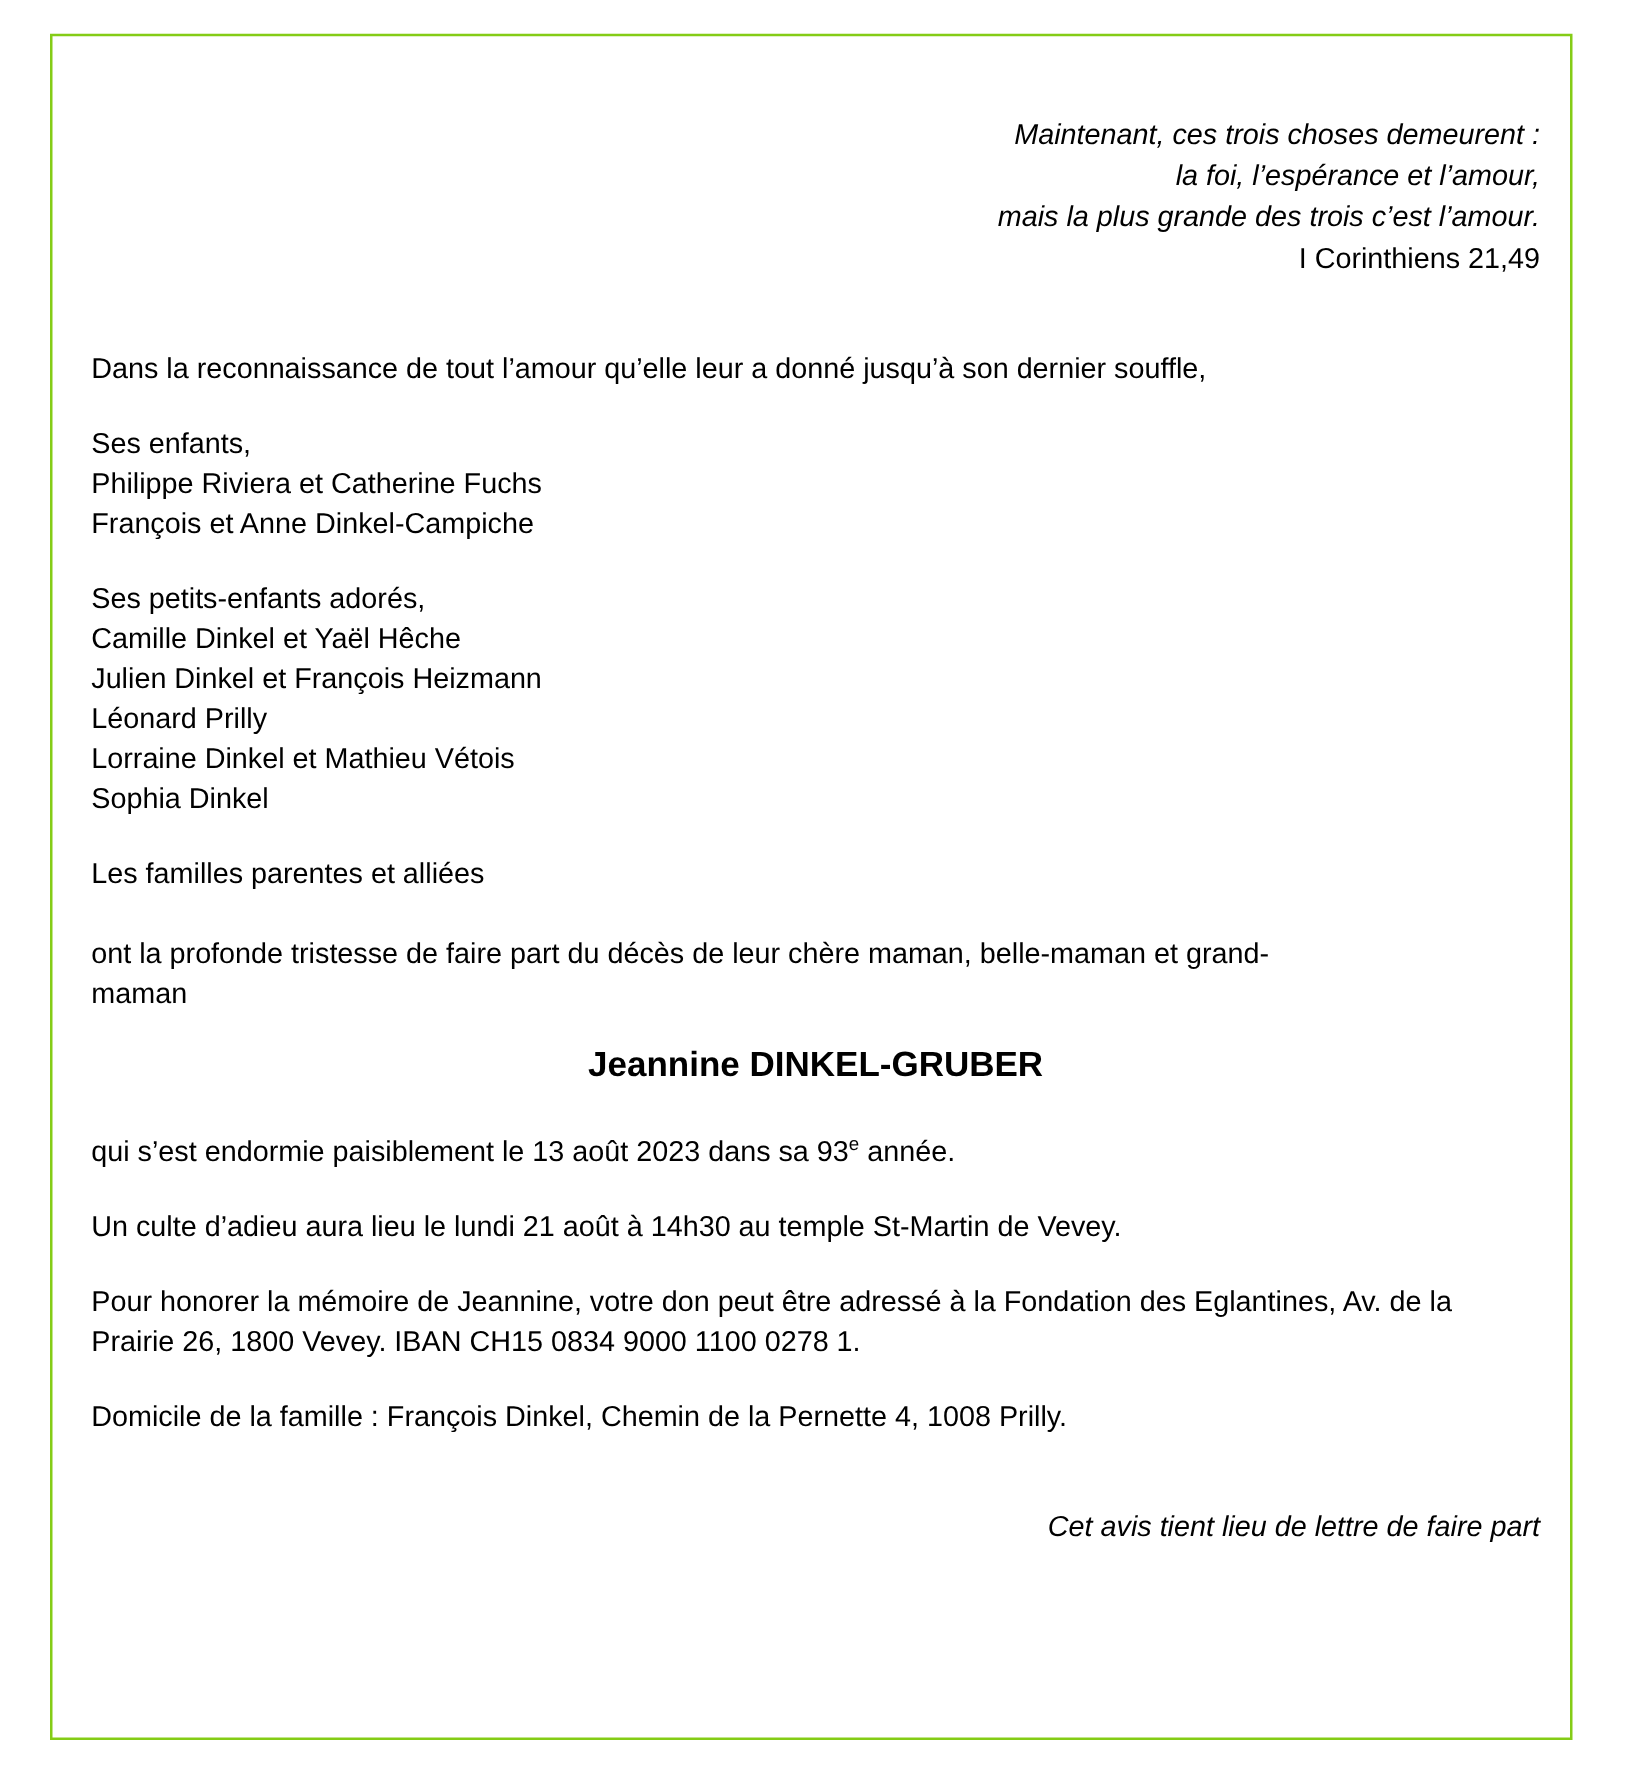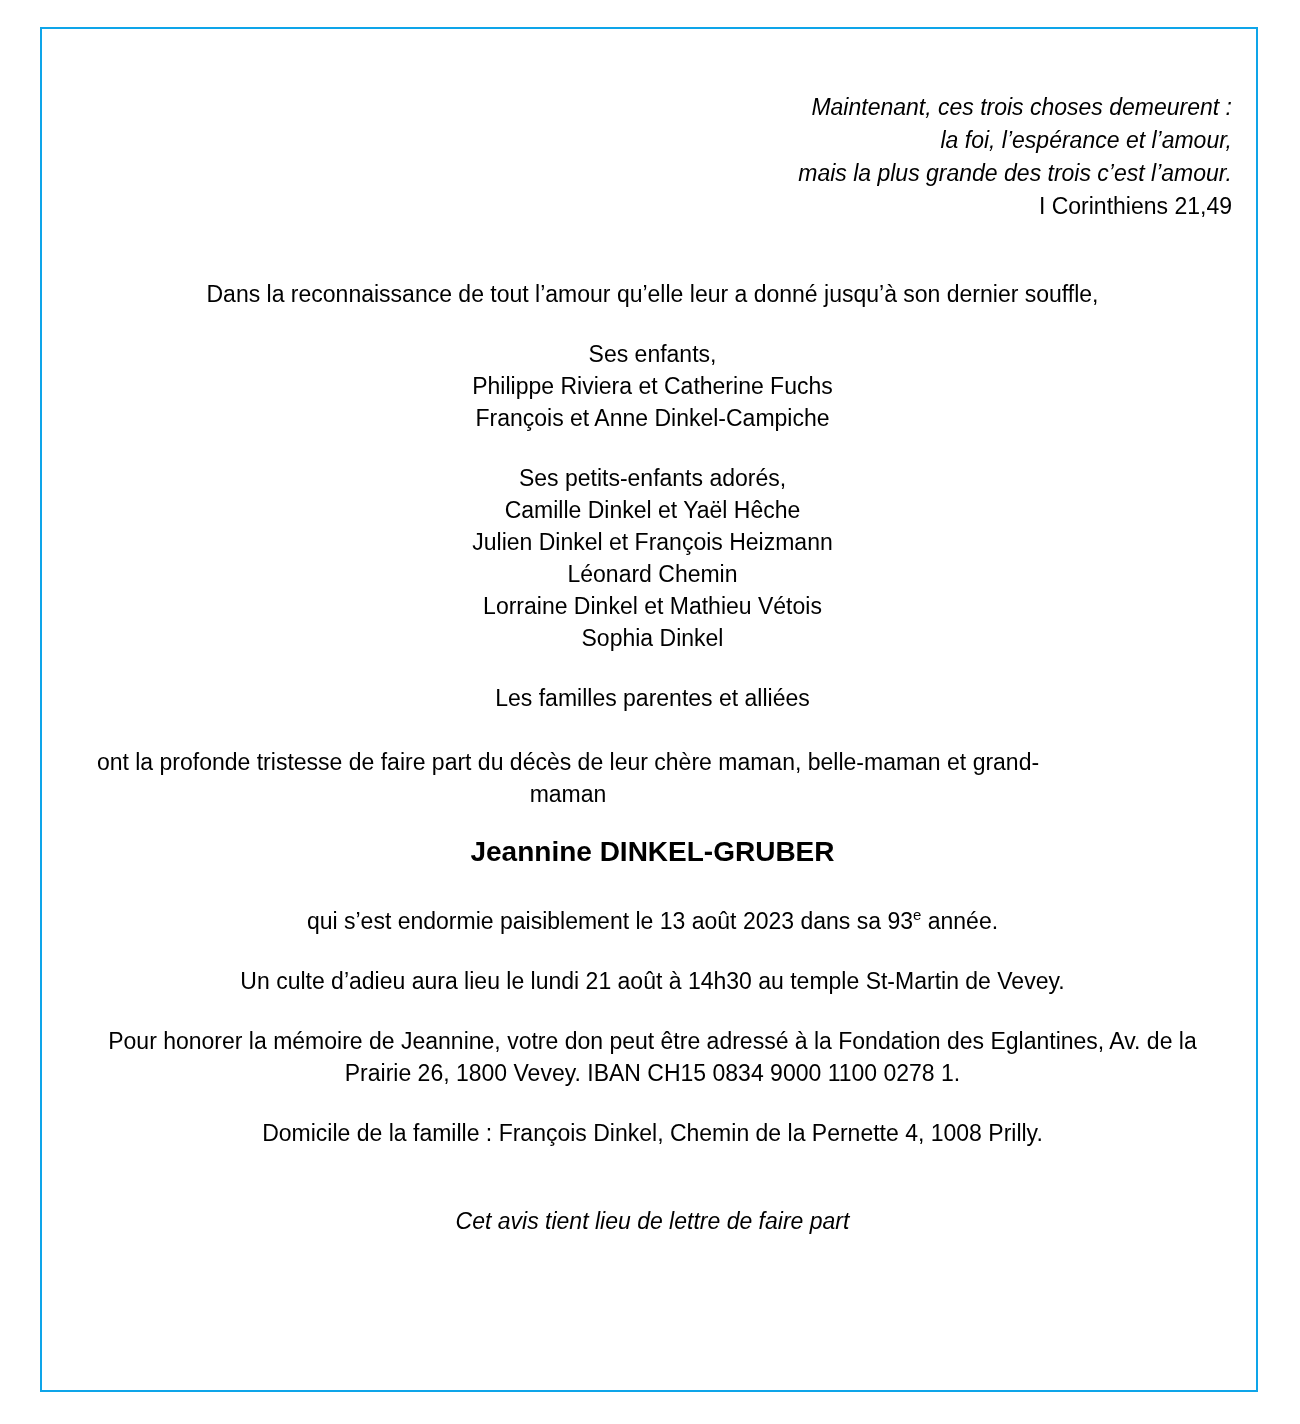--- a/index.html
+++ b/index.html
@@ -13,58 +13,58 @@
     background: #ffffff;
     font-family: "Liberation Sans", "DejaVu Sans", sans-serif;
     color: #000000;
   }
   .frame {
     position: absolute;
     left: 40px;
     top: 27px;
     width: 1218px;
     height: 1365px;
-    border: 2px solid #0ea5e9;
+    border: 2px solid #84cc16;
     background: #ffffff;
     padding: 0 24px 0 31px;
   }
   .quote-block {
     margin-top: 62px;
     text-align: right;
     font-size: 23px;
     line-height: 33px;
   }
   .quote-line {
     font-style: italic;
   }
   .quote-attribution {
     font-style: normal;
   }
   .body-text {
     font-size: 23px;
     line-height: 32px;
   }
-  .para { margin-bottom: 28px; text-align: center; }
+  .para { margin-bottom: 28px; }
   .intro { margin-top: 55px; }
   .announcement { max-width: 990px; margin-top: 32px; }
   .deceased-name {
     text-align: center;
     font-size: 28px;
     line-height: 40px;
     font-weight: bold;
     margin-top: -6px;
     margin-bottom: 33px;
   }
   .death-line sup {
     font-size: 15px;
     line-height: 0;
   }
   .closing {
     margin-top: 56px;
-    text-align: center;
+    text-align: right;
     font-style: italic;
   }
 </style>
 </head>
 <body>
 
 <div class="page">
   <div class="frame">
 
     <div class="quote-block">
@@ -80,21 +80,21 @@
       <div class="para">
         <div>Ses enfants,</div>
         <div>Philippe Riviera et Catherine Fuchs</div>
         <div>François et Anne Dinkel-Campiche</div>
       </div>
 
       <div class="para">
         <div>Ses petits-enfants adorés,</div>
         <div>Camille Dinkel et Yaël Hêche</div>
         <div>Julien Dinkel et François Heizmann</div>
-        <div>Léonard Chemin</div>
+        <div>Léonard Prilly</div>
         <div>Lorraine Dinkel et Mathieu Vétois</div>
         <div>Sophia Dinkel</div>
       </div>
 
       <div class="para">Les familles parentes et alliées</div>
 
       <div class="para announcement">ont la profonde tristesse de faire part du décès de leur chère maman, belle-maman et grand-maman</div>
 
       <div class="deceased-name">Jeannine DINKEL-GRUBER</div>
 

